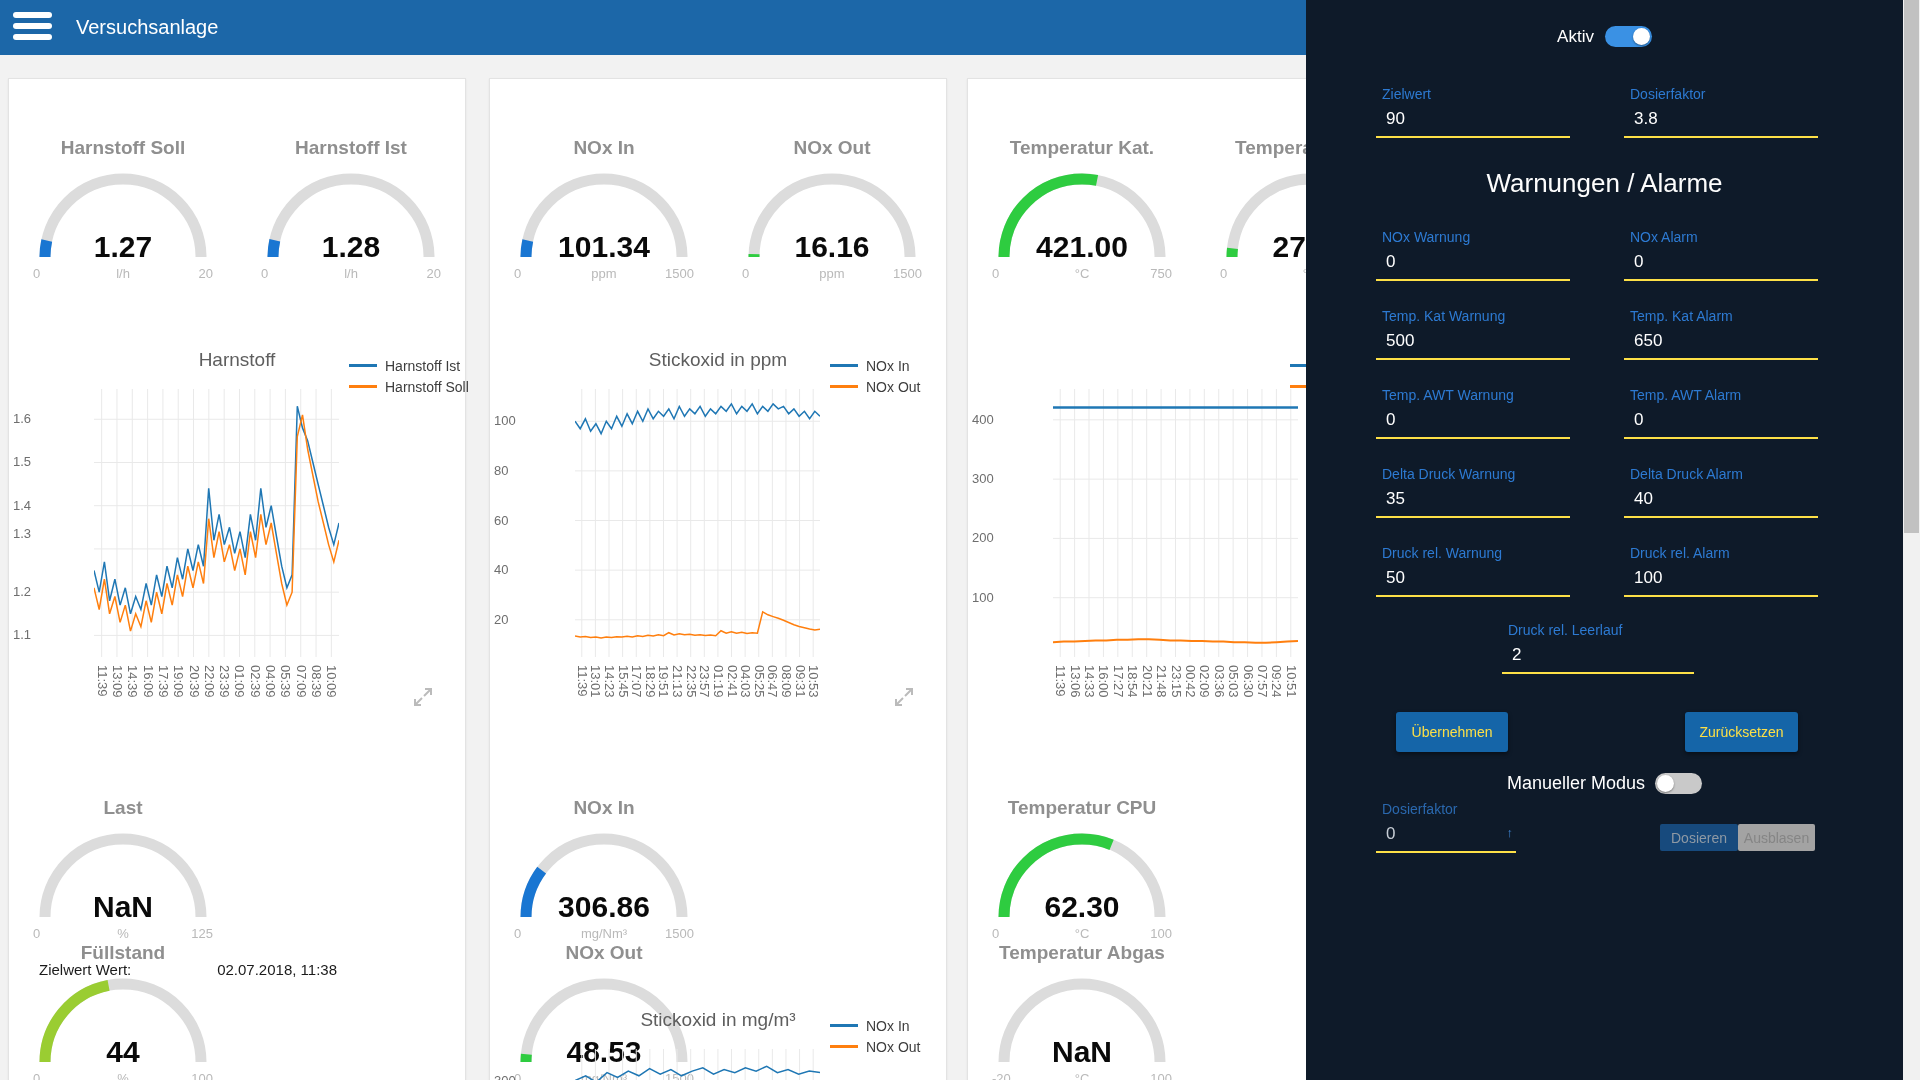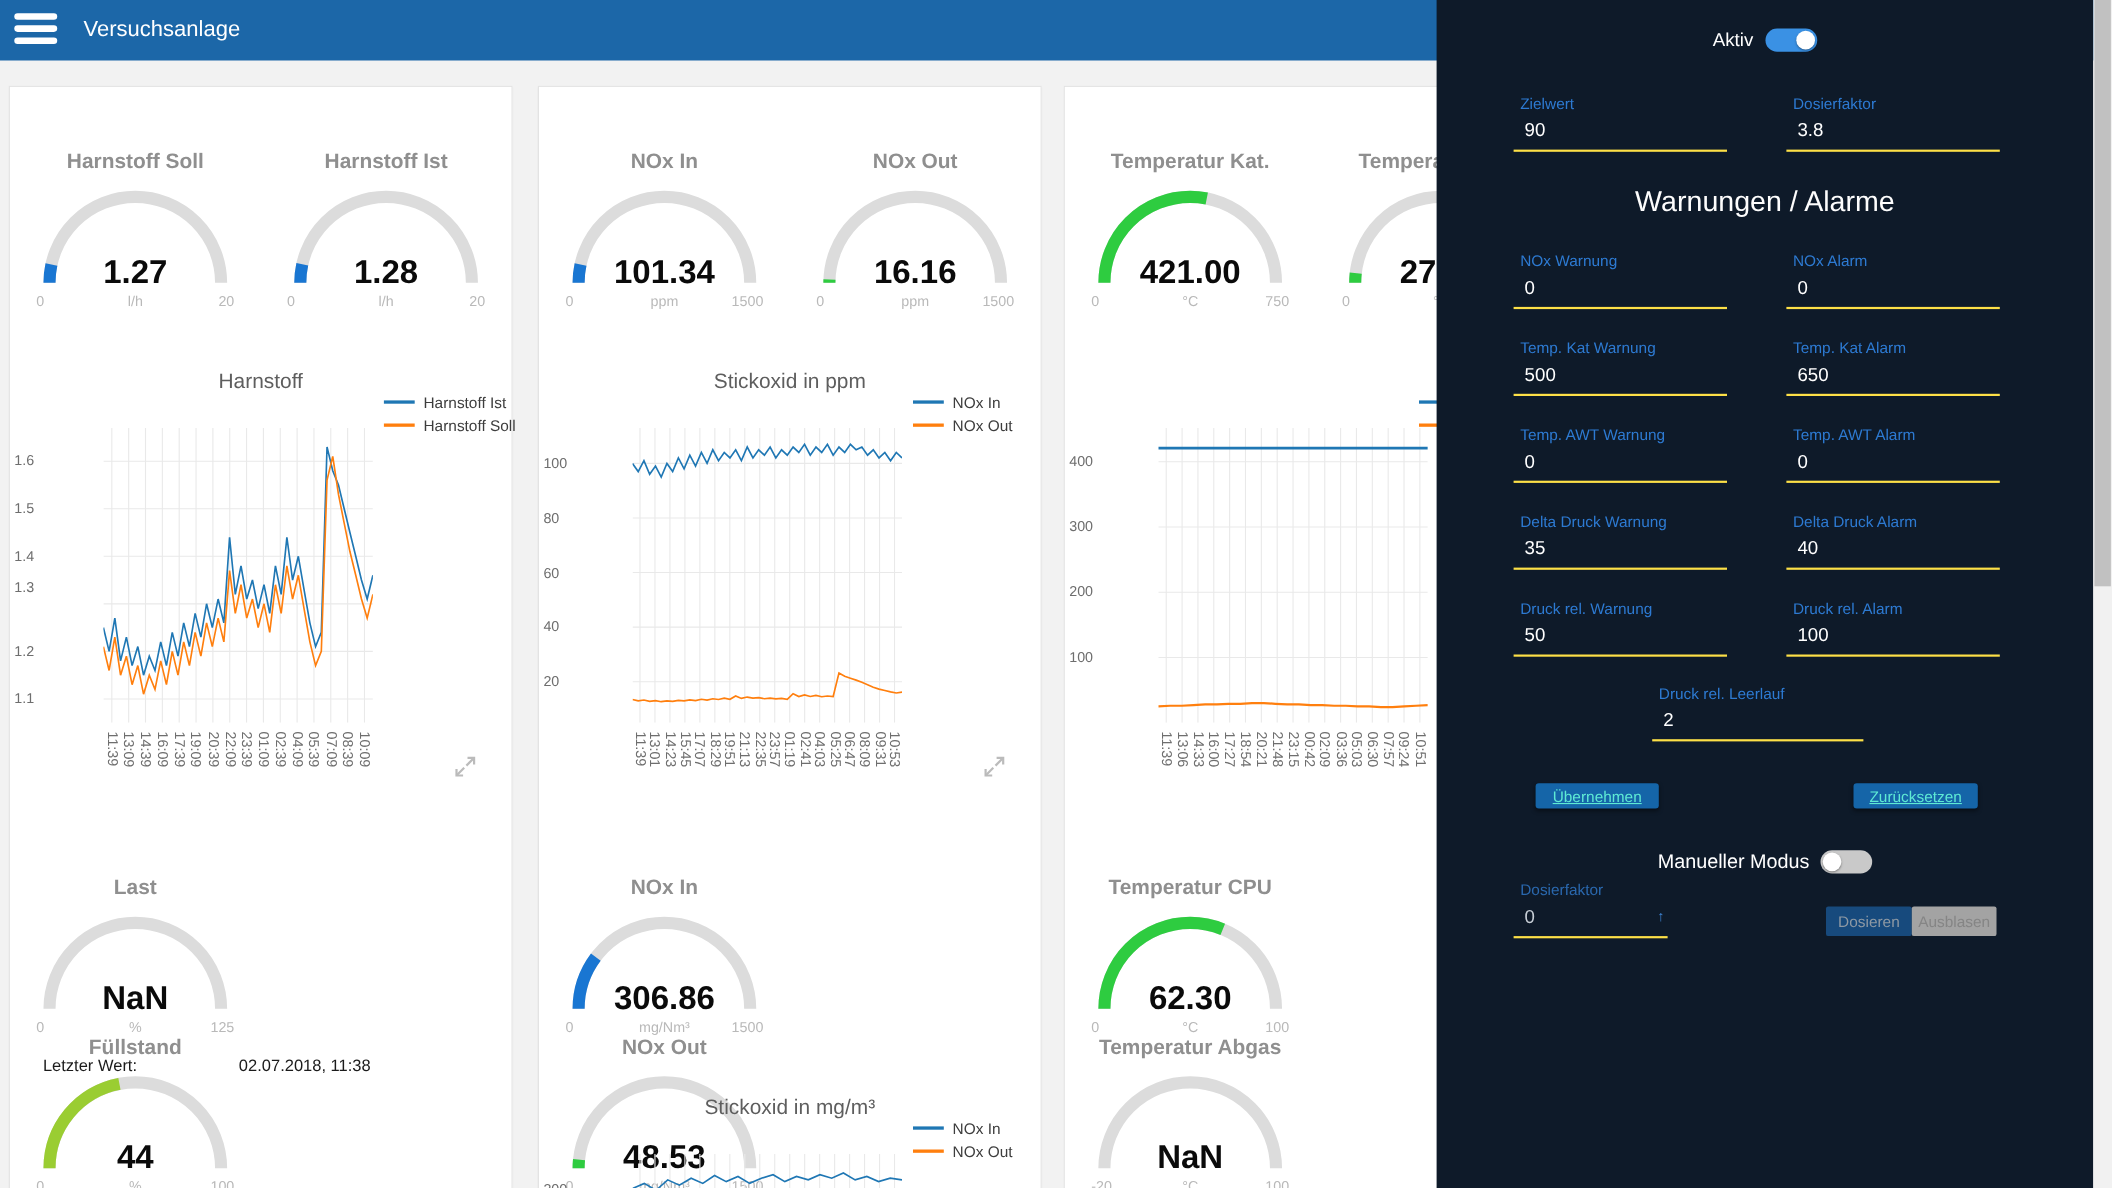--- a/index.html
+++ b/index.html
@@ -19,21 +19,21 @@
   .sec-chart{ top:252px; height:420px; } .sec-chart2{ top:912px; height:420px; }
   .sec-footer{ top:882px; left:30px; right:30px; display:flex; font-size:15px; color:#1b1b1b; }
   .sec-footer .fv{ margin-left:auto; margin-right:98px; }
   .ghalf { width:50%; display:flex; justify-content:center; }
   .gauge { width:184px; text-align:center; }
   .g-title { font-size:19px; font-weight:600; color:#8f8f8f; height:22px; white-space:nowrap; }
   .gauge svg { margin-top:6px; display:block; }
   .g-labels { position:relative; height:16px; font-size:13px; color:#b9b9b9; margin-top:1px; }
   .g-labels .mn{ position:absolute; left:2px; } .g-labels .mx{ position:absolute; right:2px; }
   
-  .c-title{ position:absolute; top:6px; left:0; right:0; text-align:center; font-size:19px; color:#5e5e5e; }
+  .c-title{ position:absolute; top:18px; left:0; right:0; text-align:center; font-size:19px; color:#5e5e5e; }
   .legend{ position:absolute; top:24px; }
   .li{ display:flex; align-items:center; height:21px; }
   .lline{ width:28px; height:3px; margin-right:8px; }
   .ltext{ font-size:14px; color:#3d3d3d; white-space:nowrap; }
   .ylab{ position:absolute; width:71px; font-size:13px; color:#6e6e6e; }
   .xlab{ position:absolute; font-size:13px; color:#6e6e6e; white-space:nowrap;
          transform:rotate(90deg); transform-origin:0 0; }
   .expand{ position:absolute; right:30px; top:354px; width:24px; height:24px; cursor:pointer; }
   
   .panel{ position:absolute; left:1306px; top:0; width:597px; height:1080px; background:#0e1a29; z-index:5; color:#fff; }
@@ -43,22 +43,22 @@
               color:#fff; font-size:17px; font-family:"Liberation Sans",sans-serif;
               padding:3px 0 7px 10px; outline:none; }
   .aktiv{ position:absolute; top:26px; left:0; right:0; display:flex; justify-content:center; align-items:center; gap:11px; }
   .aktiv .alab{ font-size:17px; }
   .tog{ width:47px; height:21px; border-radius:11px; position:relative; cursor:pointer; }
   .tog .knob{ width:17px; height:17px; border-radius:50%; background:#fff; position:absolute; top:2px;
               box-shadow:0 1px 2px rgba(0,0,0,.4); }
   .tog.on{ background:#3a91e4; } .tog.on .knob{ right:2px; }
   .tog.off{ background:#c9c9c9; } .tog.off .knob{ left:2px; }
   .p-head{ position:absolute; top:168px; left:0; right:0; text-align:center; font-size:26px; font-weight:400; color:#fdfdfd; }
-  .pbtn{ position:absolute; height:23px; background:#1565a8; color:#5eead4; border:none; border-radius:3px;
-         font-size:14px; font-family:"Liberation Sans",sans-serif; box-shadow:0 2px 4px rgba(0,0,0,.45); cursor:pointer;text-decoration:underline; }
+  .pbtn{ position:absolute; height:40px; background:#1565a8; color:#fde047; border:none; border-radius:3px;
+         font-size:14px; font-family:"Liberation Sans",sans-serif; box-shadow:0 2px 4px rgba(0,0,0,.45); cursor:pointer; }
   .manual{ position:absolute; top:773px; left:0; right:0; display:flex; justify-content:center; align-items:center; gap:10px; }
   .manual .mlab{ font-size:18px; }
   .dosier{ left:70px; top:801px; width:140px; }
   .dosier .lab{ color:#2a68ae; }
   .dosier input{ color:#c7ced6; }
   .dosier .spin{ position:absolute; right:3px; top:24px; color:#3f87d8; font-size:13px; cursor:pointer; }
   .act{ position:absolute; top:824px; height:27px; border:none; font-size:14px;
         font-family:"Liberation Sans",sans-serif; border-radius:2px; cursor:pointer; }
   .act.dose{ left:354px; width:78px; background:#174a7d; color:#8e99a4; }
   .act.blow{ left:432px; width:77px; background:#a3a3a3; color:#858585; }
@@ -188,21 +188,21 @@
             <svg width="184" height="100" viewBox="0 0 184 100">
               <path d="M14,92 A78,78 0 0 1 170,92" fill="none" stroke="#dcdcdc" stroke-width="11"></path>
               <path d="M14,92 A78,78 0 0 1 170,92" fill="none" stroke="#9acd32" stroke-width="11" stroke-dasharray="107.8194598712017 245.04422698000386"></path>
               <text x="92" y="92" text-anchor="middle" font-size="30" font-weight="bold" fill="#0a0a0a">44</text>
             </svg>
             <div class="g-labels"><span class="mn">0</span><span class="un">%</span><span class="mx">100</span></div>
           </div>
         </div>
       </div>
       <div class="sec sec-footer">
-        <span class="fl">Letzter Wert:</span>
+        <span class="fl">Zielwert Wert:</span>
         <span class="fv">02.07.2018, 11:38</span>
       </div>
     </section>
   <section class="card" id="card2">
       <div class="sec sec-gtop">
         <div class="ghalf">
           <div class="gauge">
             <div class="g-title">NOx In</div>
             <svg width="184" height="100" viewBox="0 0 184 100">
               <path d="M14,92 A78,78 0 0 1 170,92" fill="none" stroke="#dcdcdc" stroke-width="11"></path>

